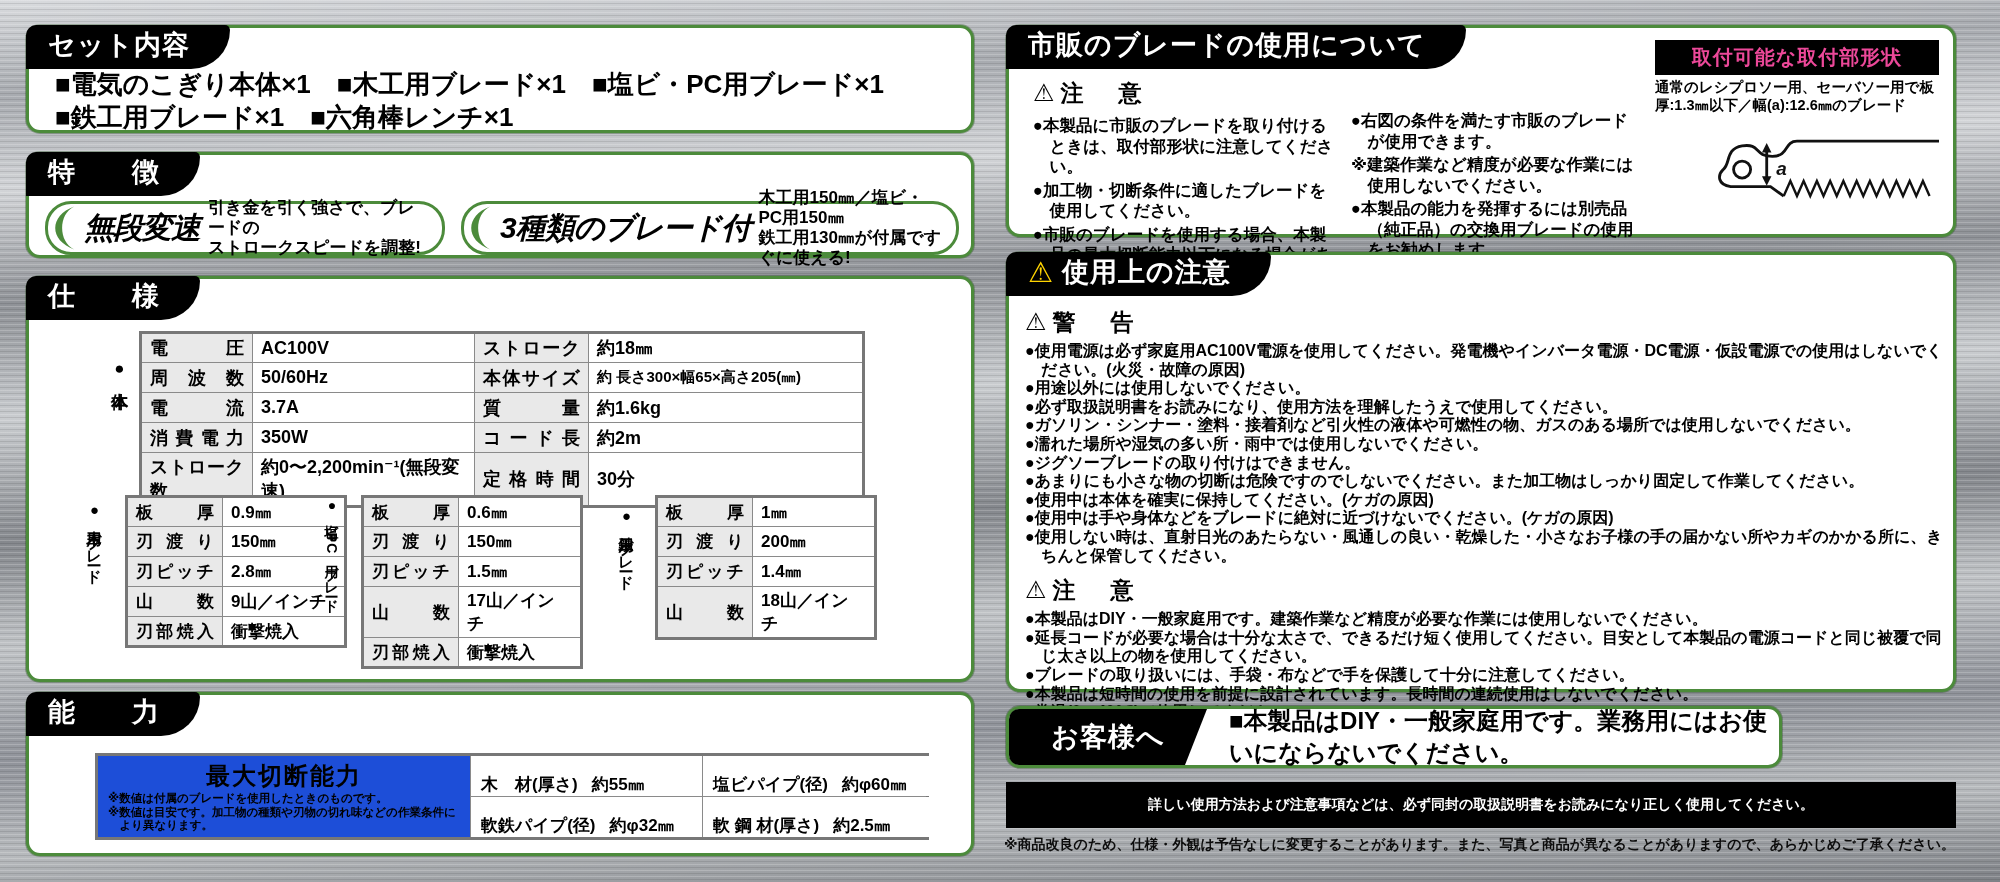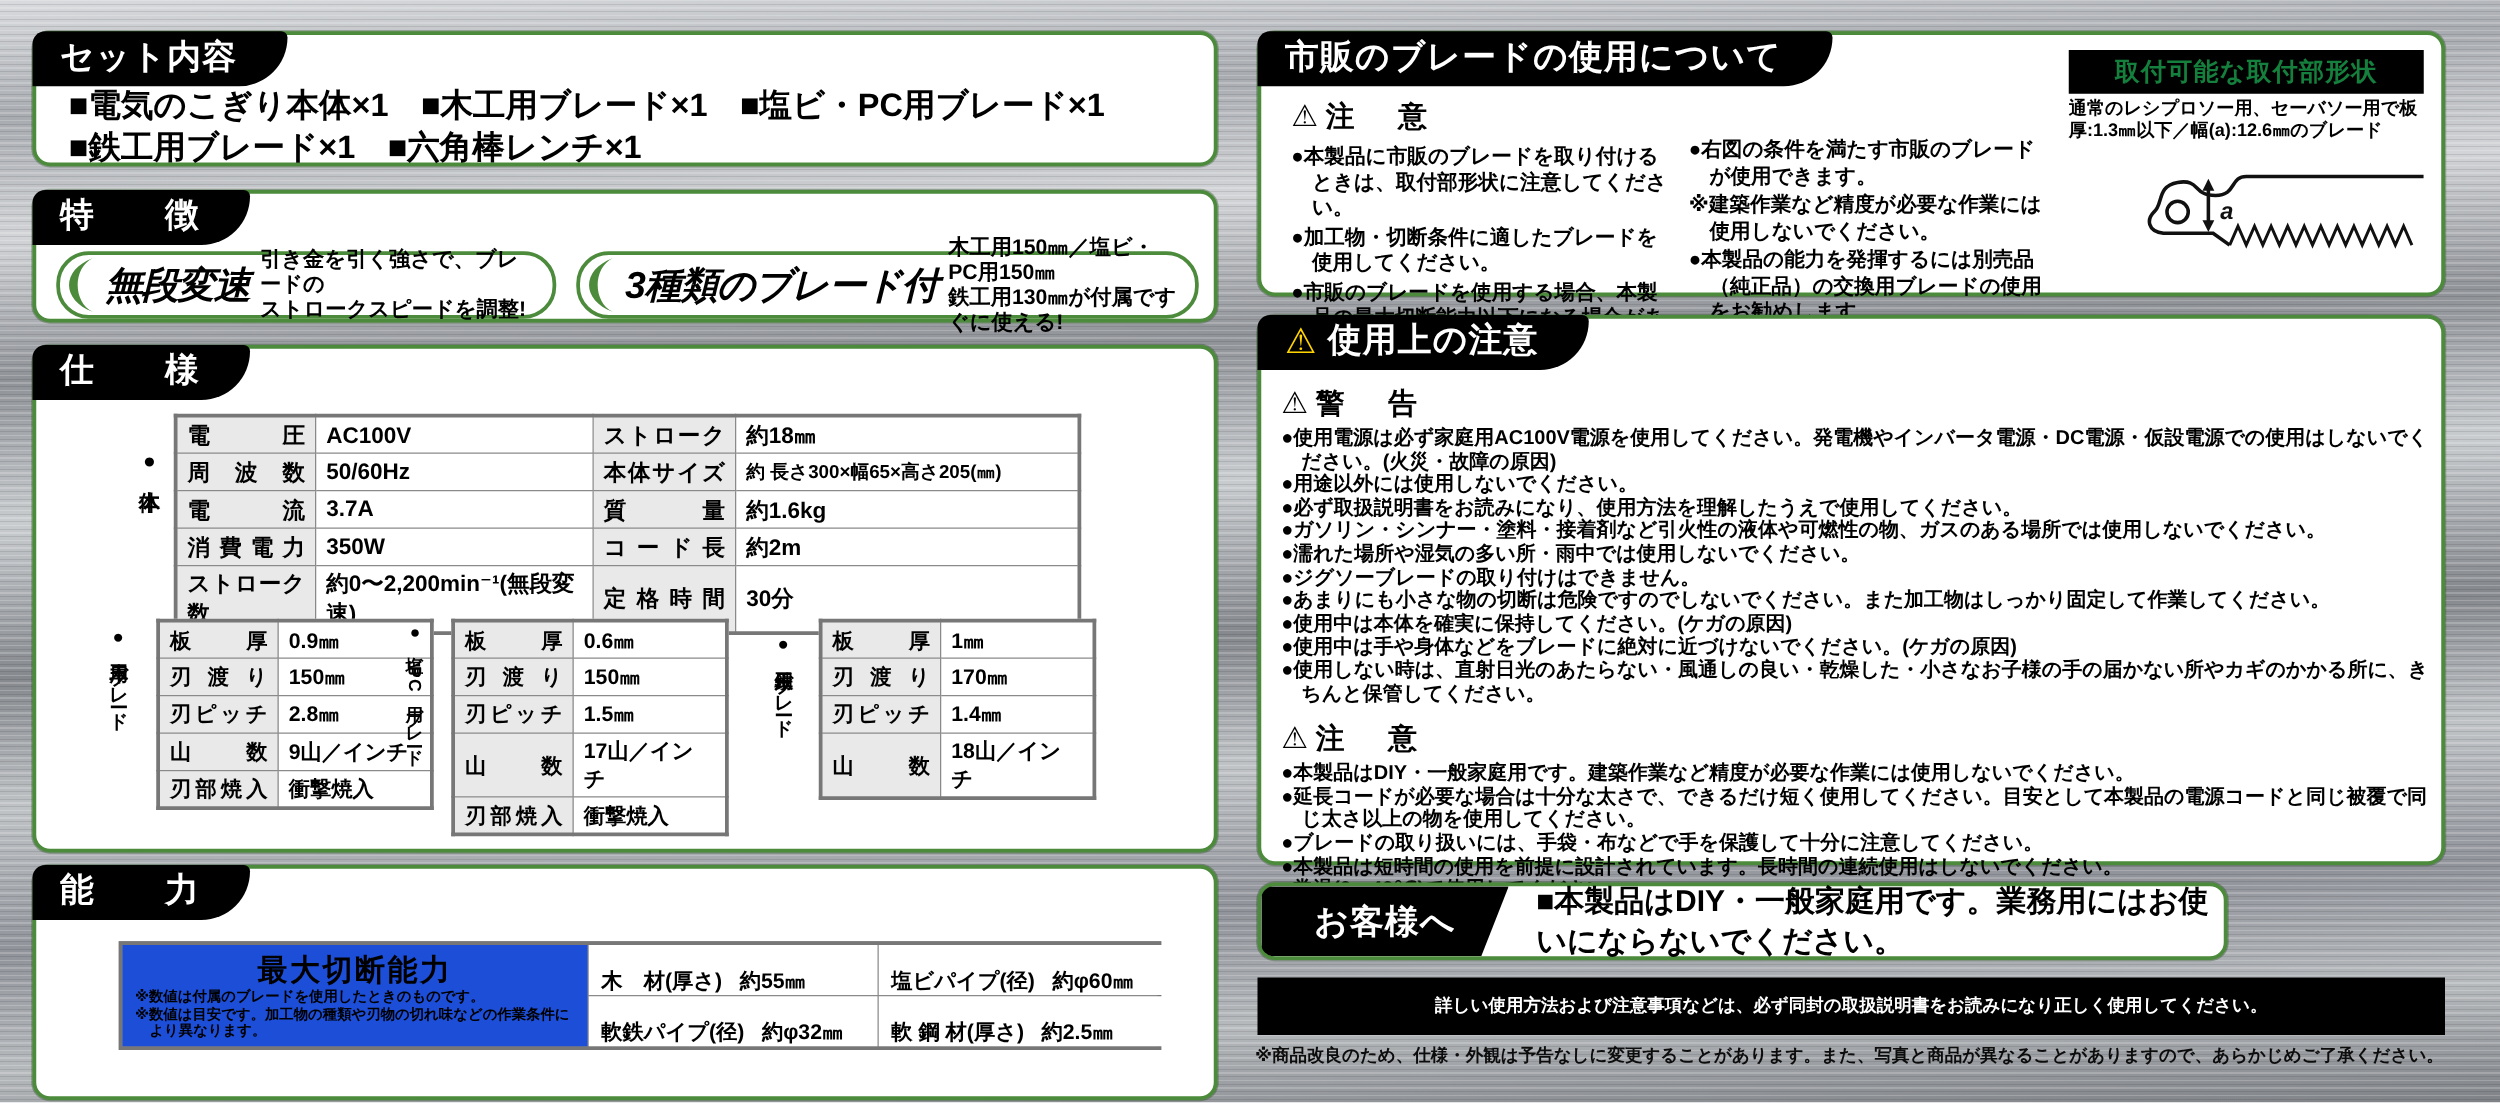--- a/index.html
+++ b/index.html
@@ -22,21 +22,21 @@
   }
   .tab{
     position:absolute; top:-3px; left:-3px; height:44px;
     background:#000; color:#fff;
     display:flex; align-items:center;
     padding:0 40px 4px 22px; font-size:27px;
     border-radius:12px 6px 46px 0;
     letter-spacing:1px; white-space:nowrap;
   }
   .tab .tri{ color:#ffd400; margin-right:8px; font-size:28px; }
-  .blackbar{ background:#000; color:#15803d; }
+  .blackbar{ background:#000; color:#ec4899; }
   
   .bullet{ padding-left:1em; text-indent:-1em; }
   .subhead{ font-size:23px; letter-spacing:6px; margin-bottom:6px; }
   .subhead .tri{ font-size:24px; margin-right:6px; letter-spacing:0; }
   
   #setcontents{ left:26px; top:25px; width:948px; height:108px; }
   #setcontents .content{ position:absolute; left:26px; top:40px; font-size:26px; line-height:33px; }
   
   #features{ left:26px; top:152px; width:948px; height:106px; }
   #features .pills{ position:absolute; left:16px; right:12px; top:46px; display:flex; gap:16px; }
@@ -64,21 +64,21 @@
   #mainspec td.k{ width:112px; }
   #mainspec td.v1{ width:222px; }
   #mainspec td.k2{ width:114px; }
   
   .blade{ position:absolute; top:216px; width:222px; table-layout:fixed; }
   .blade td.k{ width:96px; }
   .blade td{ font-size:17px; height:30px; }
   
   #specs{ left:26px; top:276px; width:948px; height:406px; }
   
-  #capacity{ left:26px; top:692px; width:948px; height:188px; }
+  #capacity{ left:26px; top:692px; width:948px; height:164px; }
   #capacity .captable{
     position:absolute; left:66px; top:58px; width:834px;
     display:grid; grid-template-columns:372px 231px 231px;
     border:3px solid #777; background:#8a8a8a; grid-gap:1px;
   }
   #capacity .ctitle{ grid-row:1 / span 2; background:#1d4ed8; padding:4px 10px; }
   #capacity .ctitle h3{ font-size:24px; text-align:center; letter-spacing:2px; }
   #capacity .ctitle .note{ font-size:11.5px; line-height:13.5px; font-weight:bold; }
   #capacity .ckv{ background:#fff; display:flex; align-items:flex-end; padding:0 10px; height:40px; font-size:17px; }
   #capacity .ckv .ck{ white-space:pre; }
@@ -252,21 +252,21 @@
 
     <div class="vlabel" style="left:590px; top:228px; font-size:15px;">●鉄工用ブレード</div>
     <table class="spec-table blade" style="left:626px;">
       <tbody>
           <tr>
             <td class="k">板厚</td>
             <td class="v">1㎜</td>
           </tr>
       <tr>
             <td class="k">刃渡り</td>
-            <td class="v">170㎜</td>
+            <td class="v">200㎜</td>
           </tr>
       <tr>
             <td class="k">刃ピッチ</td>
             <td class="v">1.4㎜</td>
           </tr>
       <tr>
             <td class="k">山数</td>
             <td class="v">18山／インチ</td>
           </tr>
     </tbody>

